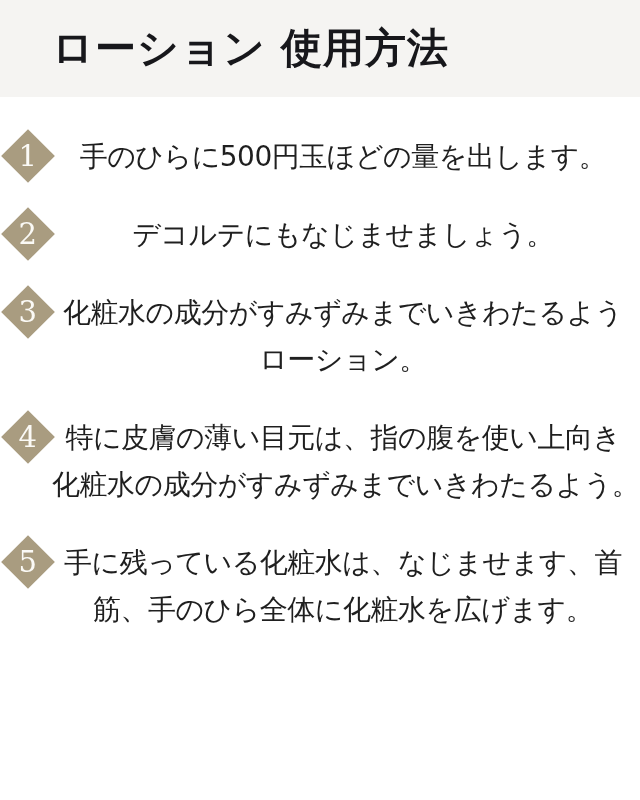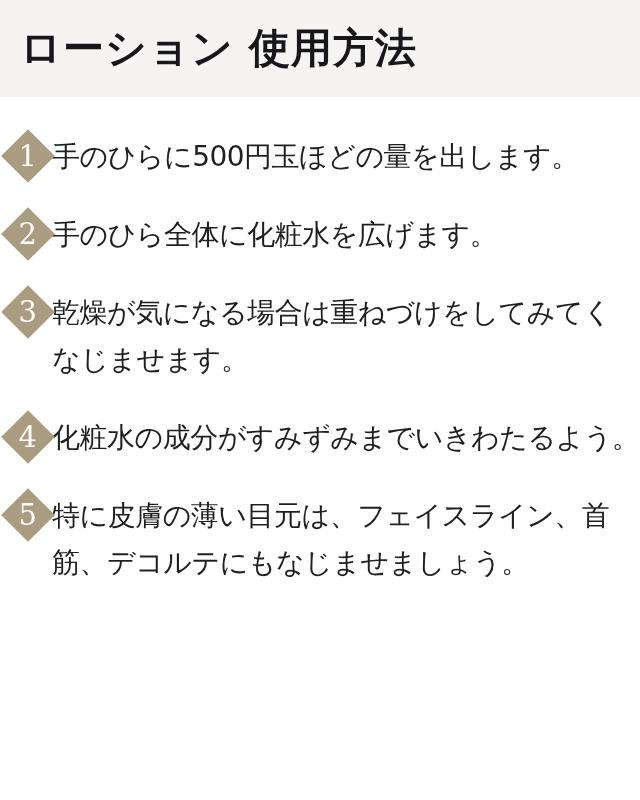--- a/index.html
+++ b/index.html
@@ -17,21 +17,21 @@
     width: 640px;
     height: 800px;
     position: relative;
   }
   
   .header {
     height: 97px;
     background: var(--header-bg, #f5f4f2);
     display: flex;
     align-items: center;
-    padding-left: 20px;
+    padding-left: 52px;
     box-sizing: border-box;
   }
   .page-title {
     margin: 0;
     font-family: "DejaVu Serif", "Liberation Serif", serif;
     font-size: 41px;
     font-weight: 700;
     letter-spacing: 1px;
     color: var(--title-color, #17171b);
     white-space: nowrap;
@@ -66,20 +66,21 @@
     color: var(--badge-num-color, #fbfaf6);
   }
   .step-text {
     font-size: 28px;
     line-height: 47px;
     letter-spacing: -0.5px;
     color: var(--body-text, #1f1f1f);
   }
   .line {
     white-space: nowrap;
+    text-align: center;
   }
 </style>
 </head>
 <body style="background: rgb(255, 255, 255);">
 
 <div class="page">
 
   <header class="header">
     <h1 class="page-title">ローション 使用方法</h1>
   </header>
@@ -92,47 +93,48 @@
     <div class="step-text">
           <div class="line">手のひらに500円玉ほどの量を出します。</div>
         </div>
   </div>
 
   <div class="step">
     <div class="badge">
       <span class="badge-num">2</span>
     </div>
     <div class="step-text">
-          <div class="line">手のひら全体に化粧水を広げます。</div>
+          <div class="line">デコルテにもなじませましょう。</div>
         </div>
   </div>
 
   <div class="step">
     <div class="badge">
       <span class="badge-num">3</span>
     </div>
     <div class="step-text">
-          <div class="line">乾燥が気になる場合は重ねづけをしてみてく</div>
-          <div class="line">なじませます。</div>
+          <div class="line">化粧水の成分がすみずみまでいきわたるよう</div>
+          <div class="line">ローション。</div>
         </div>
   </div>
 
   <div class="step">
     <div class="badge">
       <span class="badge-num">4</span>
     </div>
     <div class="step-text">
+          <div class="line">特に皮膚の薄い目元は、指の腹を使い上向き</div>
           <div class="line">化粧水の成分がすみずみまでいきわたるよう。</div>
         </div>
   </div>
 
   <div class="step">
     <div class="badge">
       <span class="badge-num">5</span>
     </div>
     <div class="step-text">
-          <div class="line">特に皮膚の薄い目元は、フェイスライン、首</div>
-          <div class="line">筋、デコルテにもなじませましょう。</div>
+          <div class="line">手に残っている化粧水は、なじませます、首</div>
+          <div class="line">筋、手のひら全体に化粧水を広げます。</div>
         </div>
   </div>
 </main>
 
 </div>
 
 </body></html>

